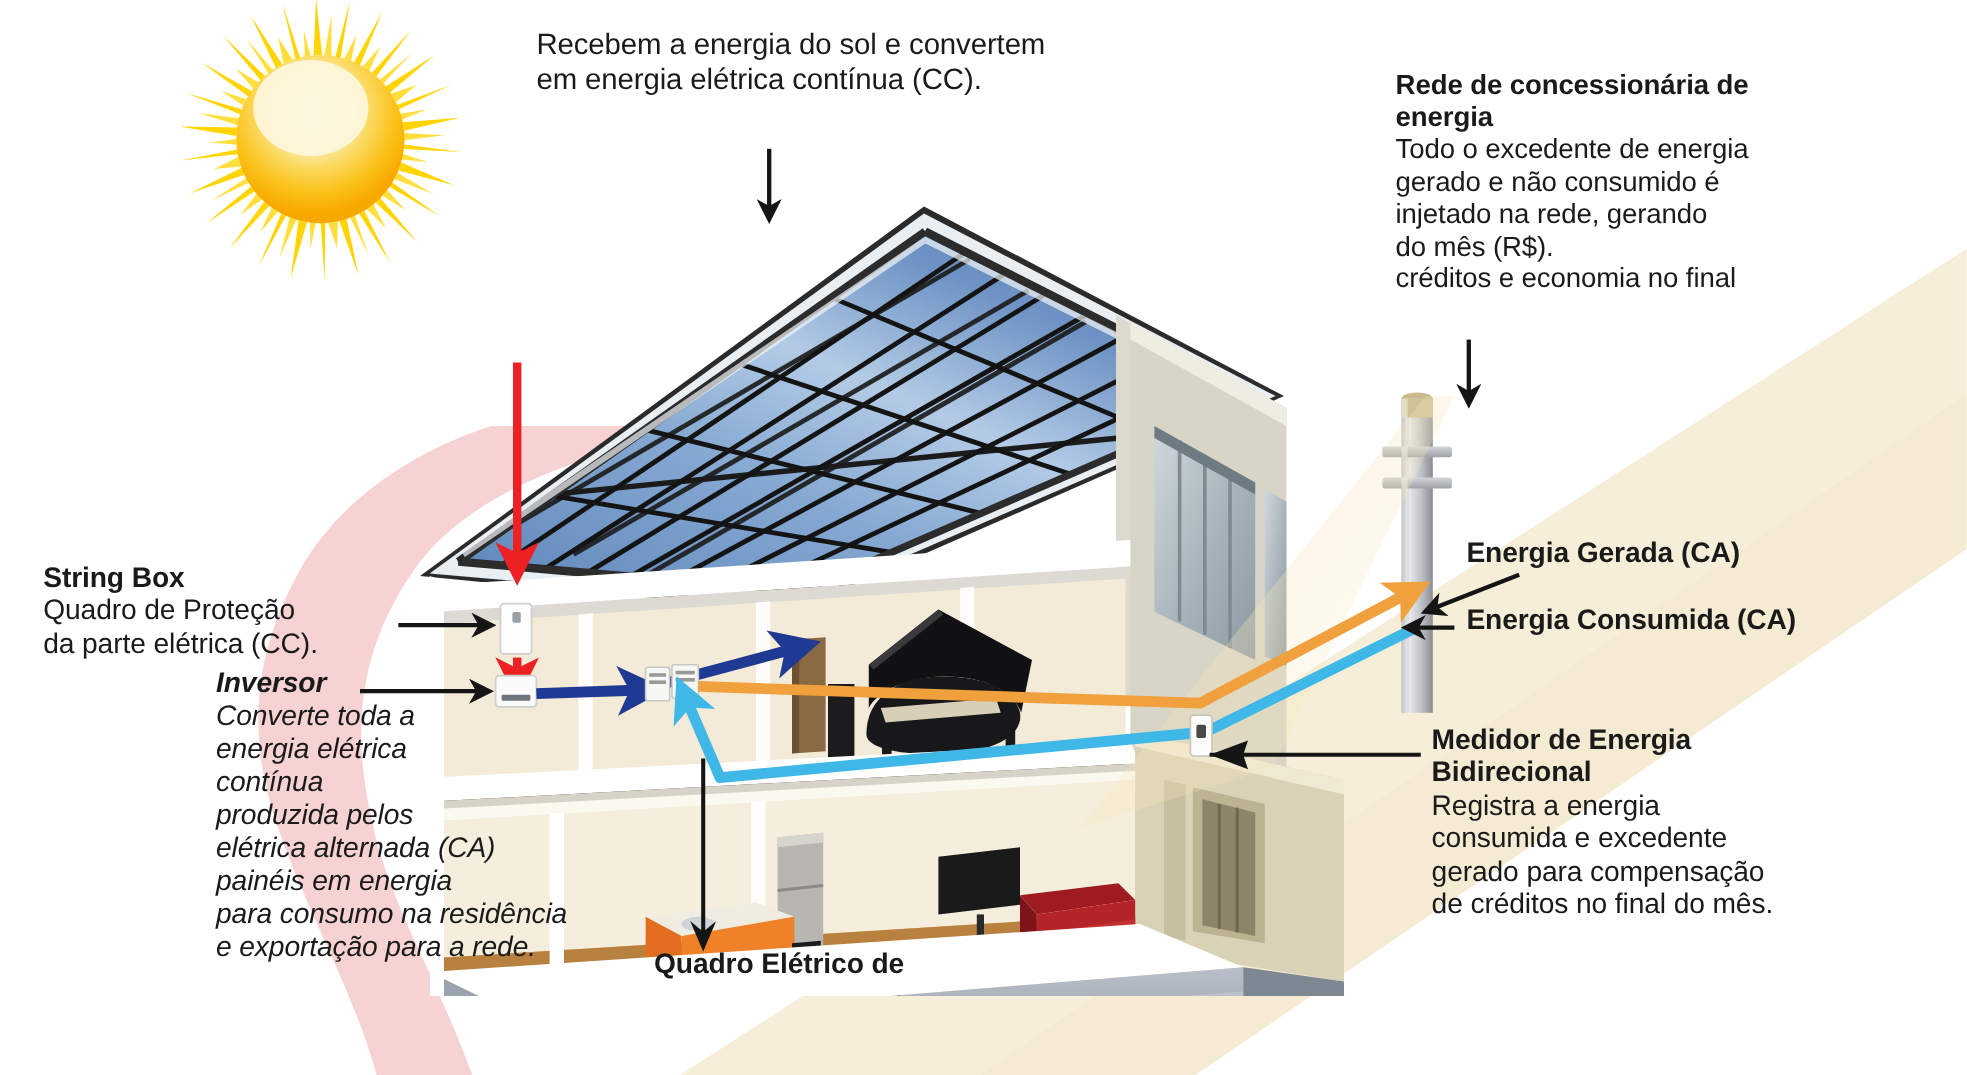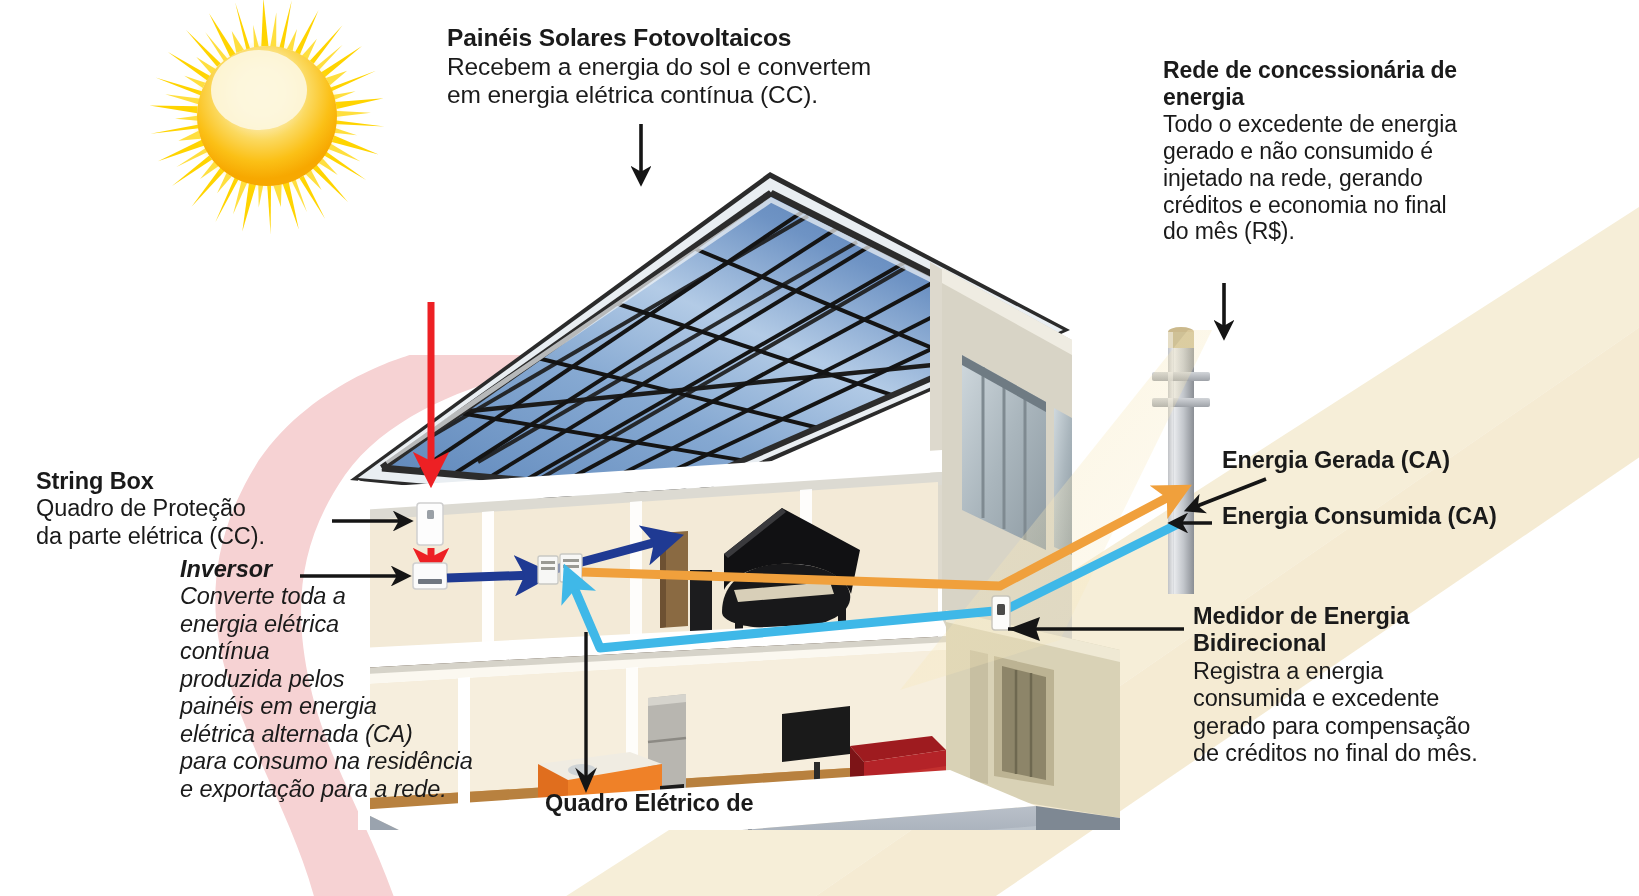--- a/index.html
+++ b/index.html
@@ -475,56 +475,55 @@
 
     <line x1="1266" y1="479" x2="1192" y2="508" stroke="#151515" stroke-width="3.6" marker-end="url(#mBlk)"></line>
 
     <line x1="1212" y1="523" x2="1176" y2="523" stroke="#151515" stroke-width="3.6" marker-end="url(#mBlk)"></line>
 
     <line x1="1184" y1="629" x2="1008" y2="629" stroke="#151515" stroke-width="3.4"></line>
     <path d="M1008,629 L1040,617 L1036,629 L1040,641 Z" fill="#151515"></path>
   </svg>
 
   <div class="callout" id="c-paineis">
-    <span class="hd">Painéis Solares Fotovoltaicos</span>
     <span class="bd">
       <span>Recebem a energia do sol e convertem</span>
       <span>em energia elétrica contínua (CC).</span>
     </span>
   </div>
 
   <div class="callout" id="c-rede">
     <span class="hd">Rede de concessionária de</span>
     <span class="hd">energia</span>
     <span class="bd">
       <span>Todo o excedente de energia</span>
       <span>gerado e não consumido é</span>
       <span>injetado na rede, gerando</span>
+      <span>do mês (R$).</span>
       <span>créditos e economia no final</span>
-      <span>do mês (R$).</span>
     </span>
   </div>
 
   <div class="callout" id="c-stringbox">
     <span class="hd">String Box</span>
     <span class="bd">
       <span>Quadro de Proteção</span>
       <span>da parte elétrica (CC).</span>
     </span>
   </div>
 
   <div class="callout" id="c-inversor">
     <span class="hd">Inversor</span>
     <span class="bd">
       <span>Converte toda a</span>
       <span>energia elétrica</span>
       <span>contínua</span>
       <span>produzida pelos</span>
+      <span>elétrica alternada (CA)</span>
       <span>painéis em energia</span>
-      <span>elétrica alternada (CA)</span>
       <span>para consumo na residência</span>
       <span>e exportação para a rede.</span>
     </span>
   </div>
 
   <div class="callout" id="c-quadro">
     <span class="hd">Quadro Elétrico de</span>
   </div>
 
   <div class="callout" id="c-gerada">Energia Gerada (CA)</div>

